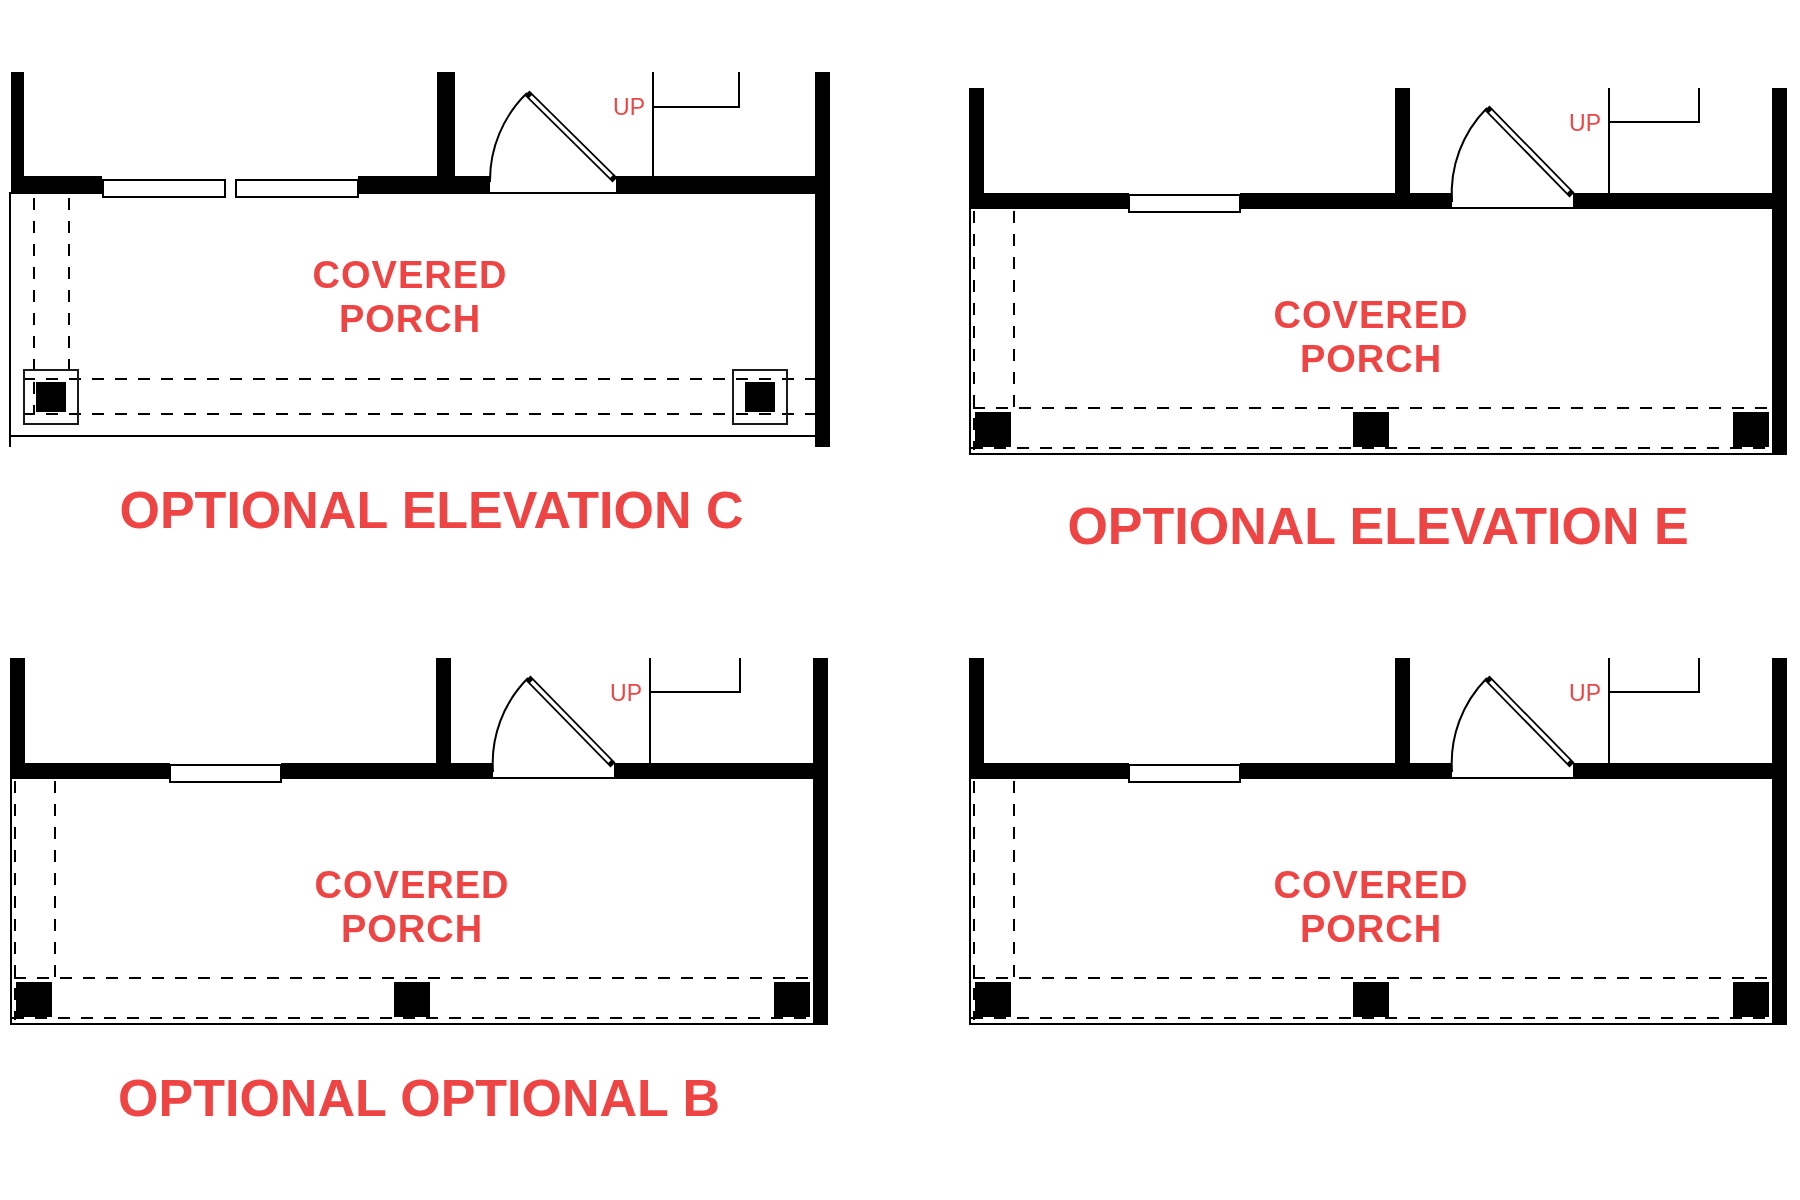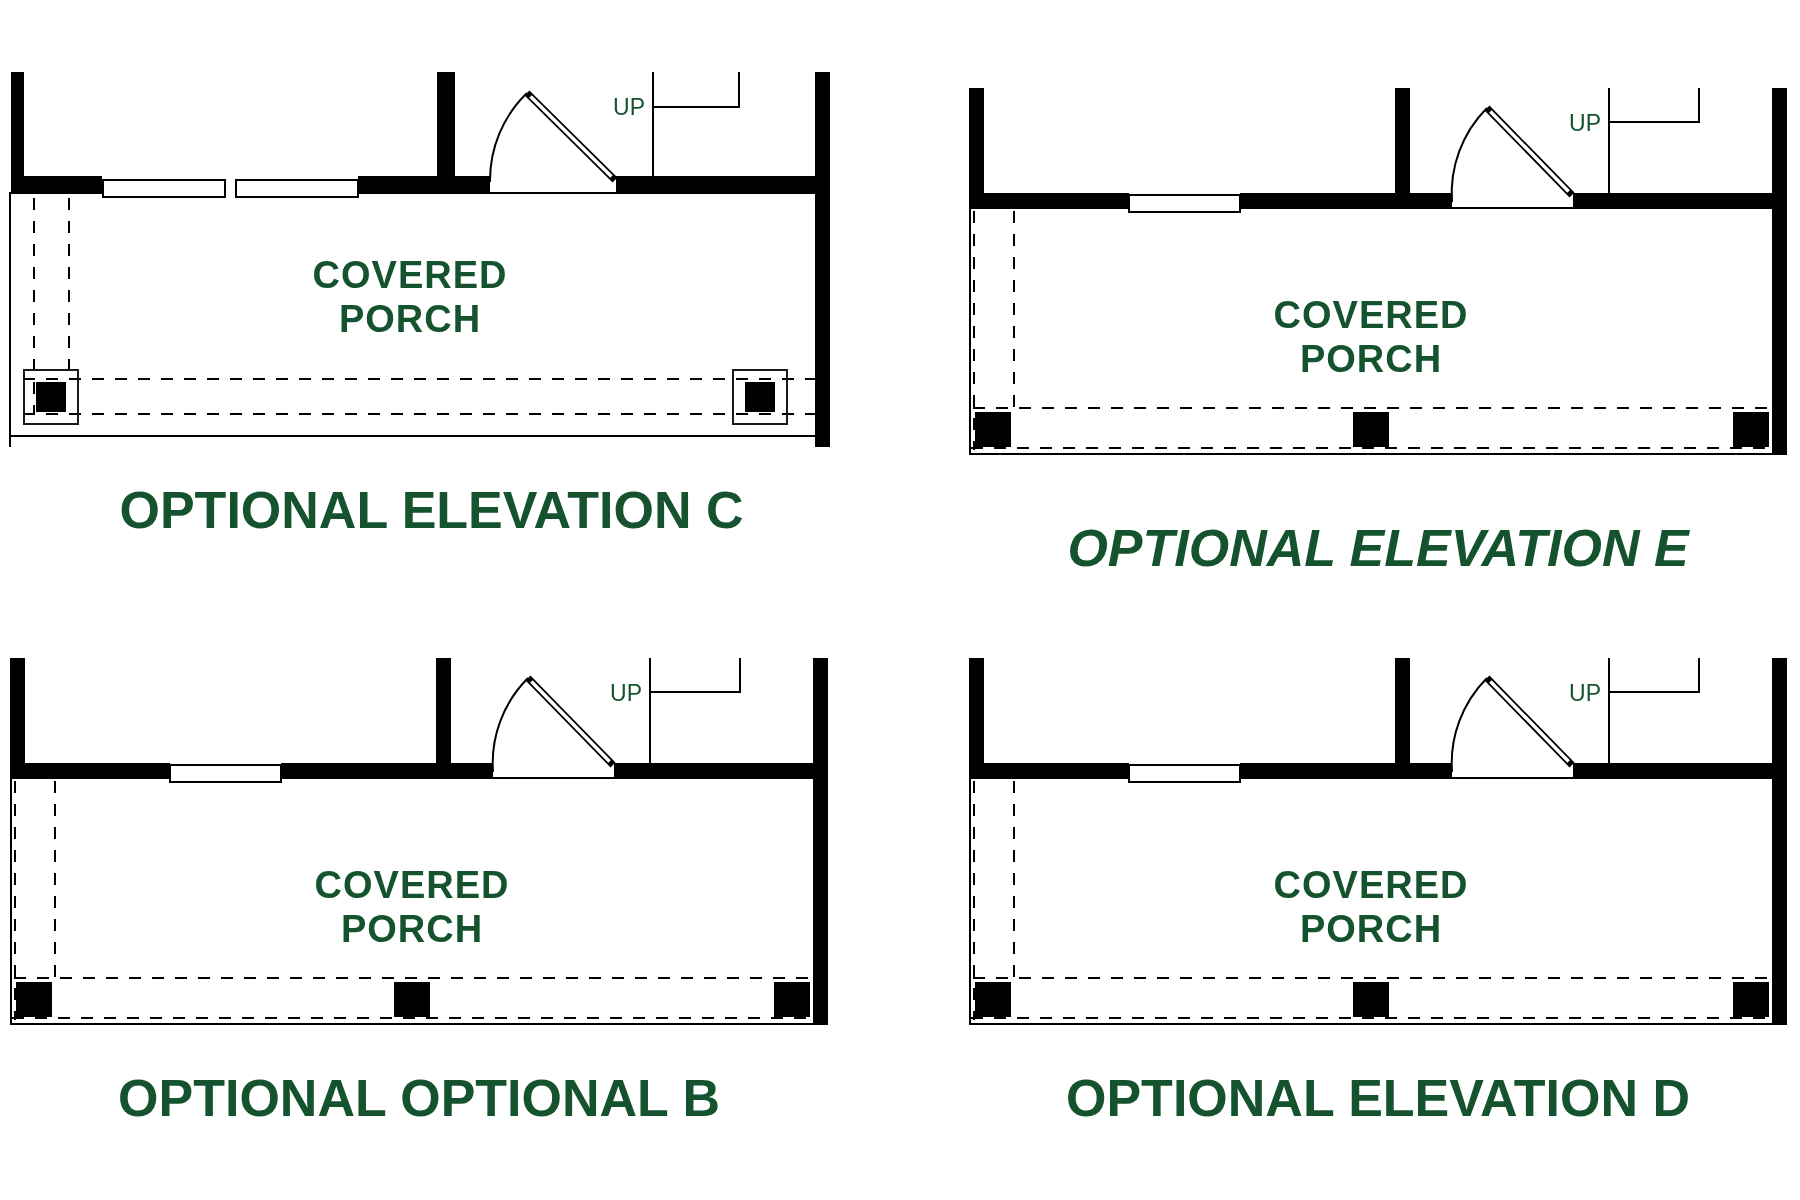--- a/index.html
+++ b/index.html
@@ -1,17 +1,17 @@
 <!DOCTYPE html>
 <html><head>
 <meta charset="utf-8">
 <style>
   html,body{margin:0;padding:0;background:#ffffff;}
   #sheet{position:relative;width:1800px;height:1200px;background:#ffffff;overflow:hidden;
-         font-family:"Liberation Sans","DejaVu Sans",sans-serif;color:#14532d;}
+         font-family:"Liberation Sans","DejaVu Sans",sans-serif;color:#ef4444;}
   .elevation{position:absolute;}
   .abs{position:absolute;}
   .wall{background:#000000;}
   .thin{background:#000000;}
   .hdash{background:repeating-linear-gradient(to right,#000 0 12px,transparent 12px 23px);}
   .vdash{background:repeating-linear-gradient(to bottom,#000 0 12px,transparent 12px 23px);}
   .window-rect{background:#ffffff;border:2px solid #000;box-sizing:border-box;}
   .post{background:#000000;}
   .post-box{border:2px solid #1a1a1a;box-sizing:border-box;background:transparent;}
   .room-label{position:absolute;text-align:center;font-weight:bold;font-size:38px;
@@ -84,21 +84,21 @@
       <svg width="818" height="367" viewBox="0 0 818 367">
         <path d="M518,20 A121,121 0 0 0 483,114" fill="none" stroke="#000" stroke-width="2"></path>
         <line x1="603" y1="107" x2="518" y2="20" stroke="#000" stroke-width="7"></line>
         <line x1="599.6" y1="103.52" x2="521.4" y2="23.480000000000004" stroke="#fff" stroke-width="3.5"></line>
       </svg>
       <div class="up-label abs" style="left: 548px; top: 22px; width: 84px;">UP</div>
       <div class="room-label abs" style="left: 202px; top: 205px; width: 400px;">
         <div>COVERED</div>
         <div>PORCH</div>
       </div>
-      <div class="title abs" style="left: 0px; top: 430px; width: 818px; font-style: italic;">OPTIONAL ELEVATION E</div>
+      <div class="title abs" style="left: 0px; top: 408px; width: 818px;">OPTIONAL ELEVATION E</div>
     </div>
   <div class="elevation" id="elev-2" style="left:10px;top:658px;width:818px;height:470px;">
       <div class="wall abs" style="left: 0px; top: 0px; width: 15px; height: 107px;"></div>
       <div class="wall abs" style="left: 0px; top: 105px; width: 160px; height: 16px;"></div>
       <div class="wall abs" style="left: 271px; top: 105px; width: 212px; height: 16px;"></div>
       <div class="wall abs" style="left: 604px; top: 105px; width: 214px; height: 16px;"></div>
       <div class="wall abs" style="left: 426px; top: 0px; width: 15px; height: 107px;"></div>
       <div class="wall abs" style="left: 803px; top: 0px; width: 15px; height: 367px;"></div>
       <div class="thin abs" style="left: 0px; top: 121px; width: 2px; height: 246px;"></div>
       <div class="thin abs" style="left: 0px; top: 365px; width: 805px; height: 2px;"></div>
@@ -150,15 +150,14 @@
       <svg width="818" height="367" viewBox="0 0 818 367">
         <path d="M518,20 A121,121 0 0 0 483,114" fill="none" stroke="#000" stroke-width="2"></path>
         <line x1="603" y1="107" x2="518" y2="20" stroke="#000" stroke-width="7"></line>
         <line x1="599.6" y1="103.52" x2="521.4" y2="23.480000000000004" stroke="#fff" stroke-width="3.5"></line>
       </svg>
       <div class="up-label abs" style="left: 548px; top: 22px; width: 84px;">UP</div>
       <div class="room-label abs" style="left: 202px; top: 205px; width: 400px;">
         <div>COVERED</div>
         <div>PORCH</div>
       </div>
-      <div class="title abs" style="left: 0px; top: 410px; width: 818px;">OPTIONAL ELEVATION D</div>
     </div>
 </div>
 
 </body></html>

